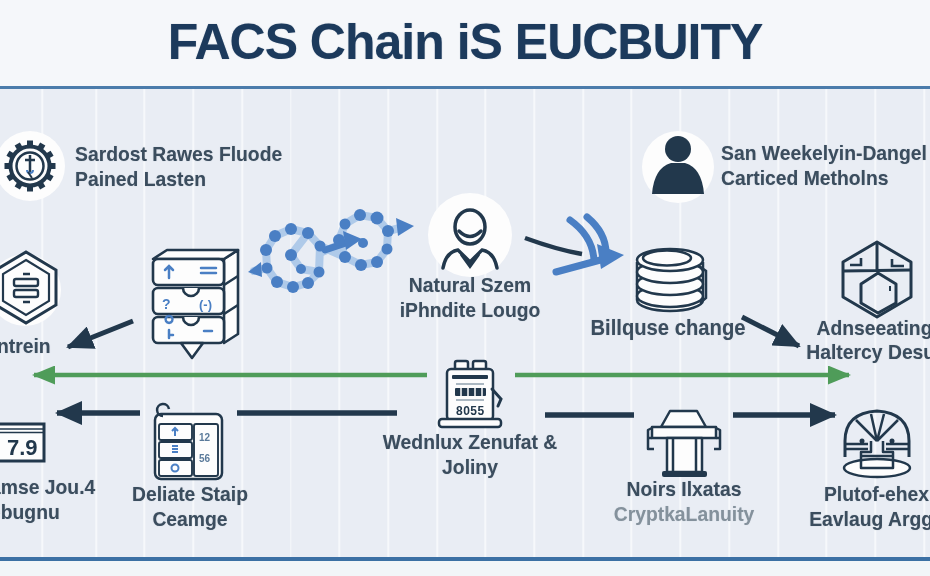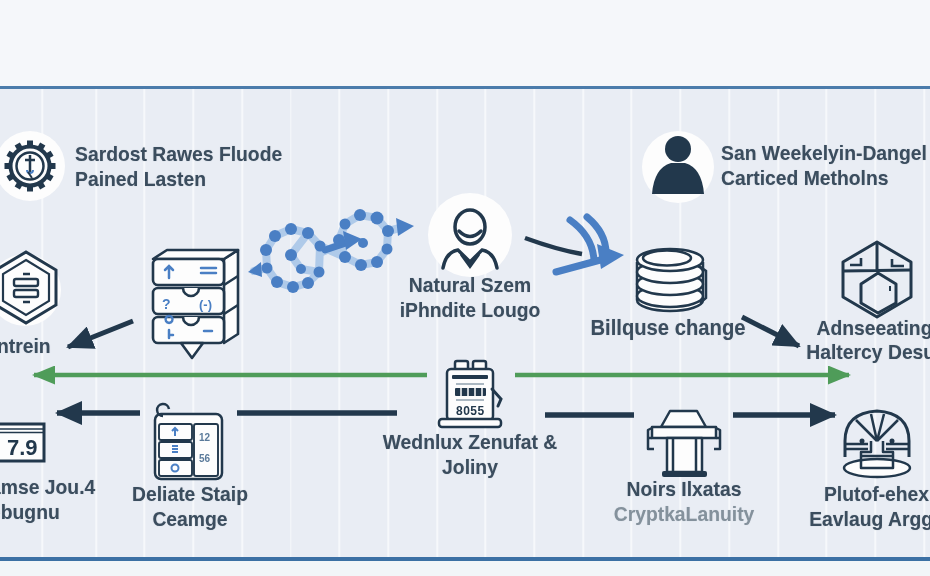--- a/index.html
+++ b/index.html
@@ -45,20 +45,21 @@
 </head>
 <body>
 
 <div class="canvas">
   <div class="top-strip"></div>
   <div class="divider-top"></div>
   <div class="stripes"></div>
   <div class="divider-bottom"></div>
   <div class="bottom-strip"></div>
 
+  <div class="title">FACS Chain iS EUCBUITY</div>
 
   <svg class="scene" viewBox="0 0 930 576" width="930" height="576">
     <defs>
       <marker id="ab-e" markerWidth="28" markerHeight="24" refX="25" refY="12" orient="auto" markerUnits="userSpaceOnUse">
         <path d="M0,0 L27,12 L0,24 z" fill="#22384c"></path>
       </marker>
       <marker id="ab-s" markerWidth="28" markerHeight="24" refX="25" refY="12" orient="auto-start-reverse" markerUnits="userSpaceOnUse">
         <path d="M0,0 L27,12 L0,24 z" fill="#22384c"></path>
       </marker>
       <marker id="ag-e" markerWidth="24" markerHeight="19" refX="21" refY="9.5" orient="auto" markerUnits="userSpaceOnUse">

